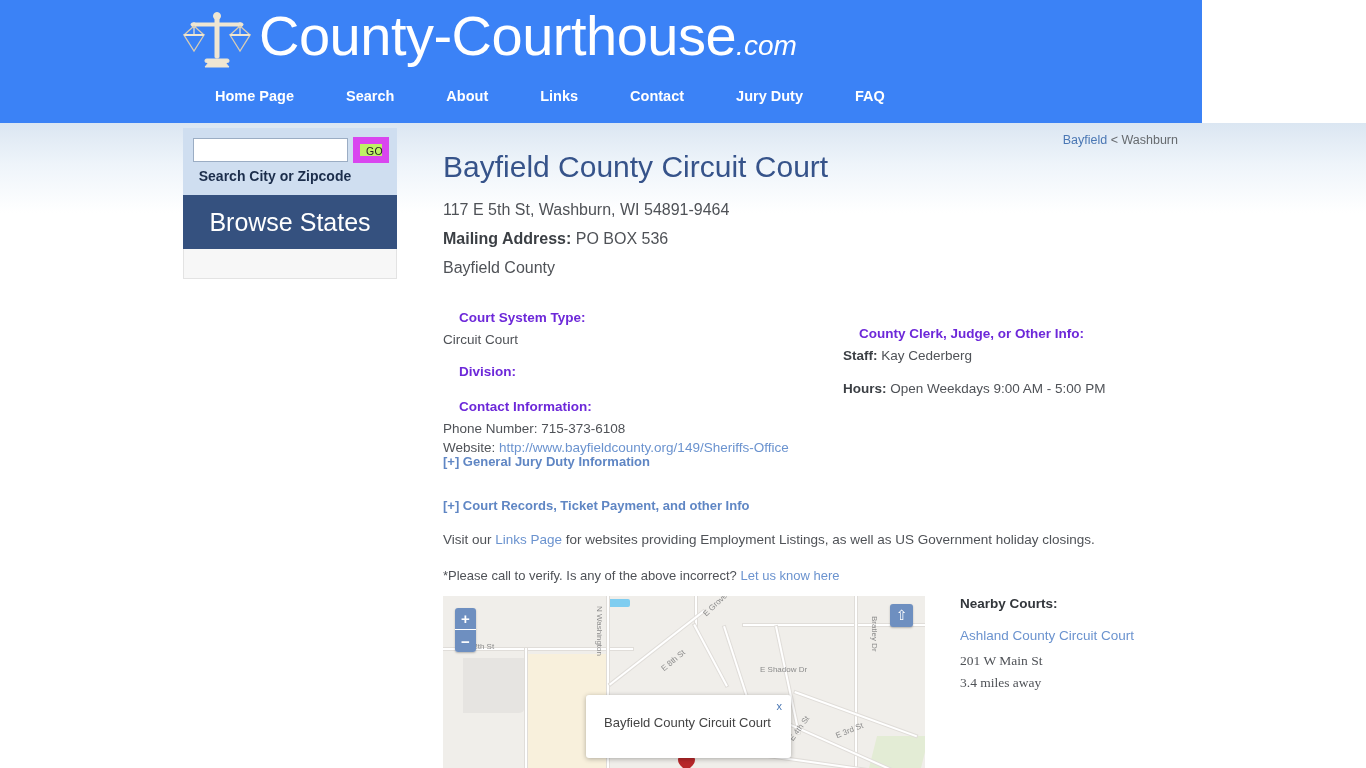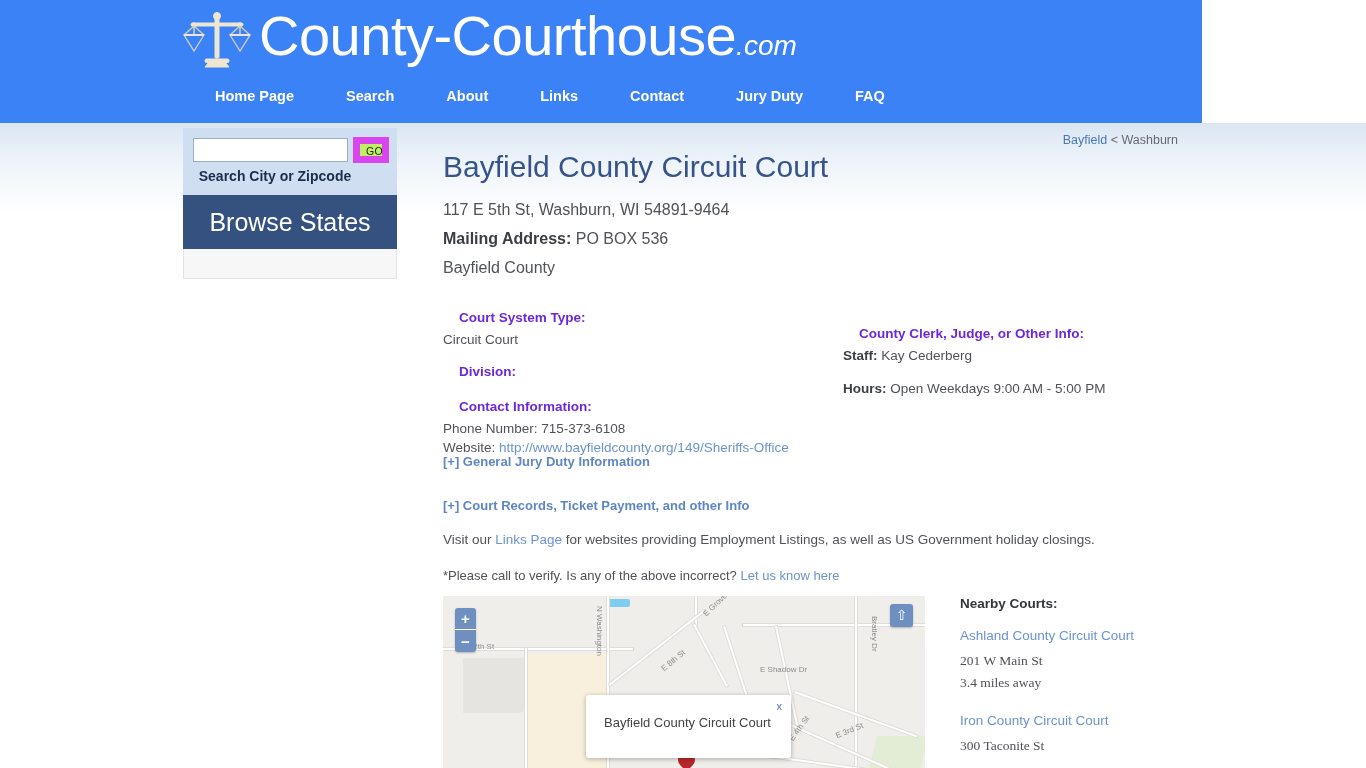--- a/index.html
+++ b/index.html
@@ -484,21 +484,16 @@
 
     <div id="nearby">
       <p id="nearby-head">Nearby Courts:</p>
 
       <div class="nearby-item">
         <a class="nearby-name">Ashland County Circuit Court</a>
         <div class="nearby-addr">201 W Main St</div>
         <div class="nearby-dist">3.4 miles away</div>
       </div>
 
-      <div class="nearby-item">
-        <a class="nearby-name">Iron County Circuit Court</a>
-        <div class="nearby-addr">300 Taconite St</div>
-        <div class="nearby-dist"></div>
-      </div>
     </div>
 
   </div>
 </div>
 
 </body></html>

